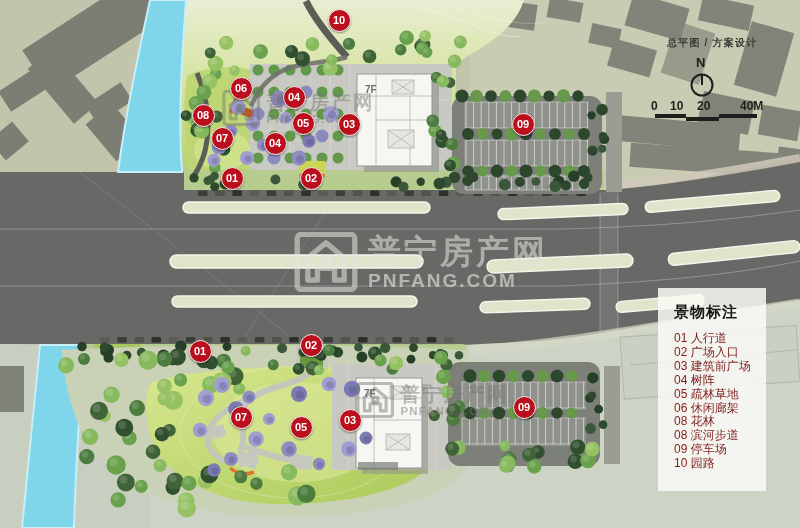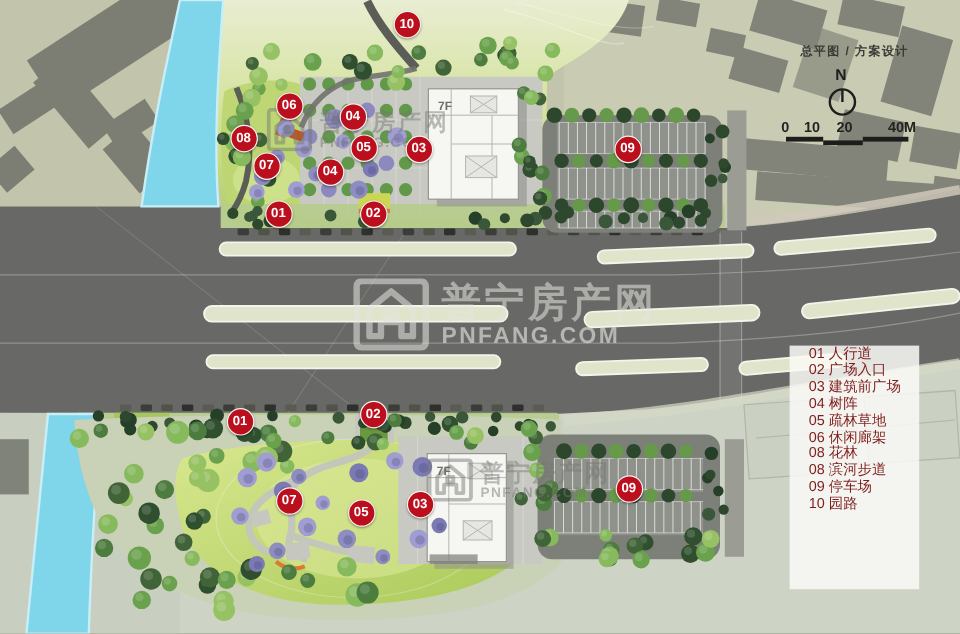--- a/index.html
+++ b/index.html
@@ -888,20 +888,21 @@
       <div class="marker" style="left: 311px; top: 178px; background: rgb(187, 15, 30);">02</div>
       <div class="marker" style="left: 311px; top: 345px; background: rgb(187, 15, 30);">02</div>
       <div class="marker" style="left: 200px; top: 351px; background: rgb(187, 15, 30);">01</div>
       <div class="marker" style="left: 524px; top: 407px; background: rgb(187, 15, 30);">09</div>
       <div class="marker" style="left: 241px; top: 417px; background: rgb(187, 15, 30);">07</div>
       <div class="marker" style="left: 350px; top: 420px; background: rgb(187, 15, 30);">03</div>
       <div class="marker" style="left: 301px; top: 427px; background: rgb(187, 15, 30);">05</div>
     </div>
 
 <div class="legend">
+  <div class="legend-title">景物标注</div>
   <div id="legend-items">
         <div class="legend-item">01 人行道</div>
         <div class="legend-item">02 广场入口</div>
         <div class="legend-item">03 建筑前广场</div>
         <div class="legend-item">04 树阵</div>
         <div class="legend-item">05 疏林草地</div>
         <div class="legend-item">06 休闲廊架</div>
         <div class="legend-item">08 花林</div>
         <div class="legend-item">08 滨河步道</div>
         <div class="legend-item">09 停车场</div>

